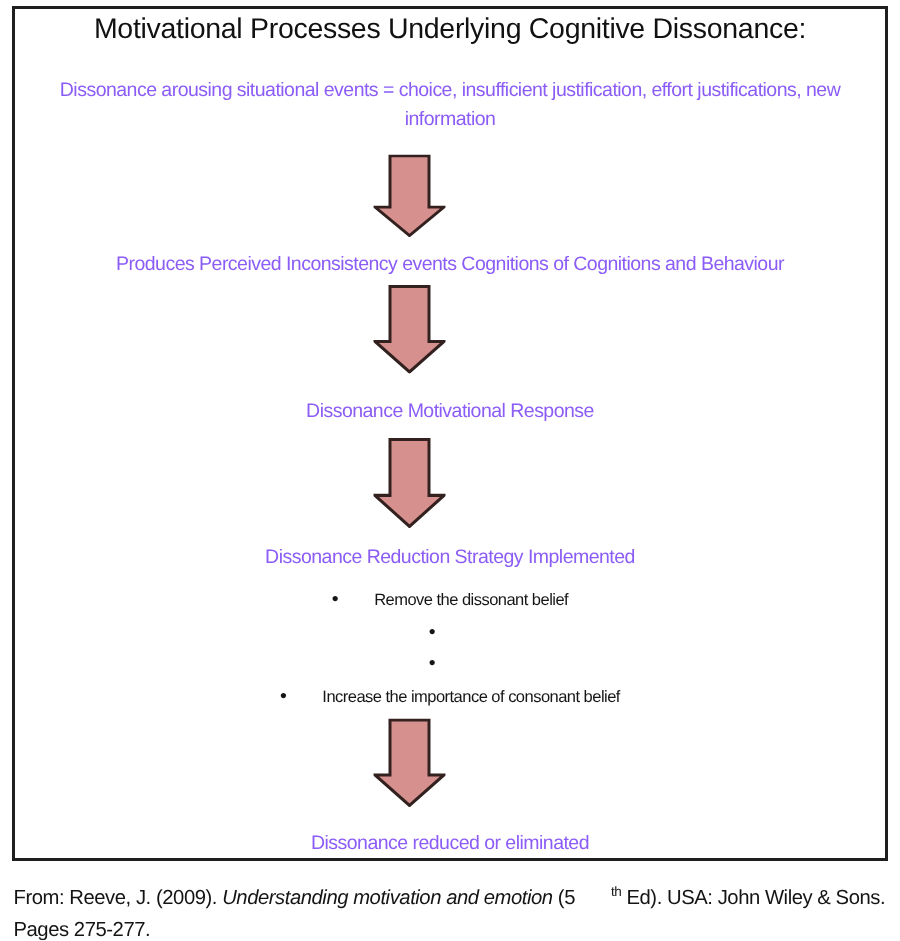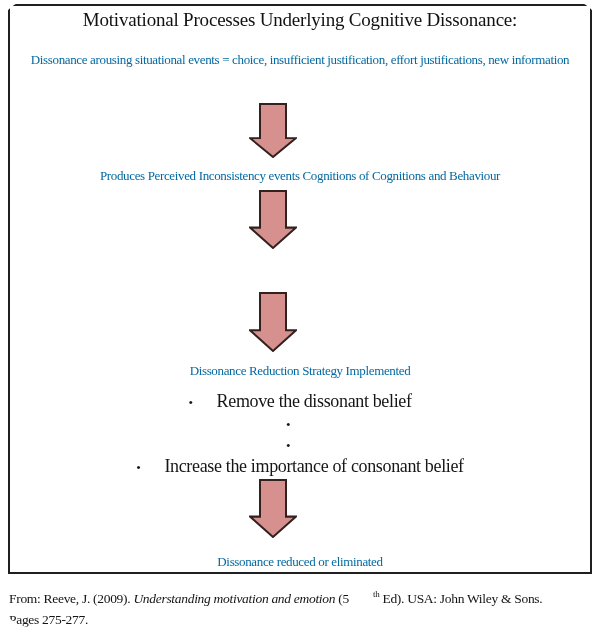--- a/index.html
+++ b/index.html
@@ -2,24 +2,23 @@
 <html><head>
 <meta charset="utf-8">
 <style>
   * { margin: 0; padding: 0; box-sizing: border-box; }
   html, body { background: #ffffff; }
   .page {
     position: relative;
     width: 600px;
     height: 627px;
     background: #ffffff;
-    font-family: Liberation Serif, serif;
+    font-family: Liberation Sans, sans-serif;
     color: #1b1b1b;
     overflow: hidden;
-    border-radius: 31px;
   }
   .frame {
     position: absolute;
     left: 8px; top: 4px;
     width: 584px; height: 570px;
     border: 2px solid #1f1f1f;
     background: #ffffff;
   }
   .title {
     position: absolute;
@@ -31,21 +30,21 @@
     color: #111111;
   }
   .step {
     position: absolute;
     left: 10px;
     width: 580px;
     text-align: center;
     font-size: 13px;
     letter-spacing: -0.35px;
     line-height: 19px;
-    color: #0369a1;
+    color: #8b5cf6;
   }
   .step1 { top: 50px; }
   .step2 { top: 166px; }
   .step3 { top: 264px; }
   .step4 { top: 361px; }
   .step5 { top: 552px; }
   .arrow {
     position: absolute;
     left: 249px;
     width: 48px;
@@ -53,21 +52,21 @@
   }
   .arrow polygon { stroke: #32211f; stroke-width: 2; stroke-linejoin: miter; }
   .arrow1 { top: 103px; height: 55px; }
   .arrow2 { top: 190px; height: 59px; }
   .arrow3 { top: 292px; height: 60px; }
   .arrow4 { top: 479px; height: 59px; }
   .bullets {
     position: absolute;
     left: 10px; top: 391px;
     width: 580px;
-    font-size: 18px;
+    font-size: 11px;
     letter-spacing: -0.35px;
     color: #161616;
   }
   .bullet-line {
     display: flex;
     justify-content: center;
     align-items: baseline;
     height: 21.5px;
   }
   .bullet { margin-right: 24px; }
@@ -98,20 +97,21 @@
   <svg class="arrow arrow1" viewBox="0 0 48 58" preserveAspectRatio="none">
     <polygon points="11,1 37,1 37,37 47,37 24,57 1,37 11,37" fill="#d6918f"></polygon>
   </svg>
 
   <div class="step step2">Produces Perceived Inconsistency events Cognitions of Cognitions and Behaviour</div>
 
   <svg class="arrow arrow2" viewBox="0 0 48 58" preserveAspectRatio="none">
     <polygon points="11,1 37,1 37,37 47,37 24,57 1,37 11,37" fill="#d6918f"></polygon>
   </svg>
 
+  <div class="step step3">Dissonance Motivational Response</div>
 
   <svg class="arrow arrow3" viewBox="0 0 48 58" preserveAspectRatio="none">
     <polygon points="11,1 37,1 37,37 47,37 24,57 1,37 11,37" fill="#d6918f"></polygon>
   </svg>
 
   <div class="step step4">Dissonance Reduction Strategy Implemented</div>
 
   <div class="bullets">
     <div class="bullet-line">
       <span class="bullet"></span>

